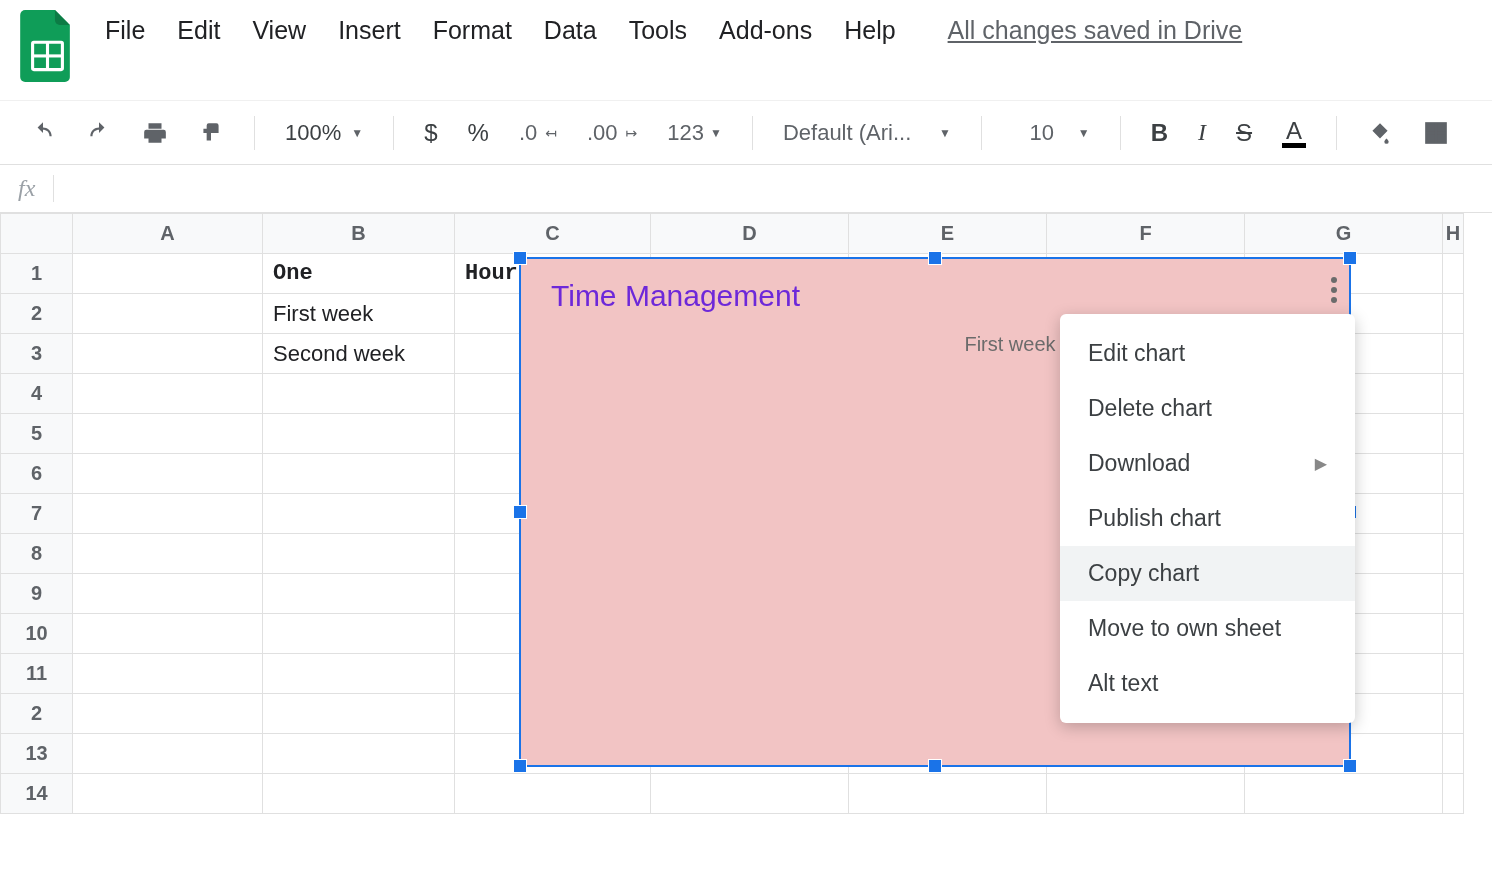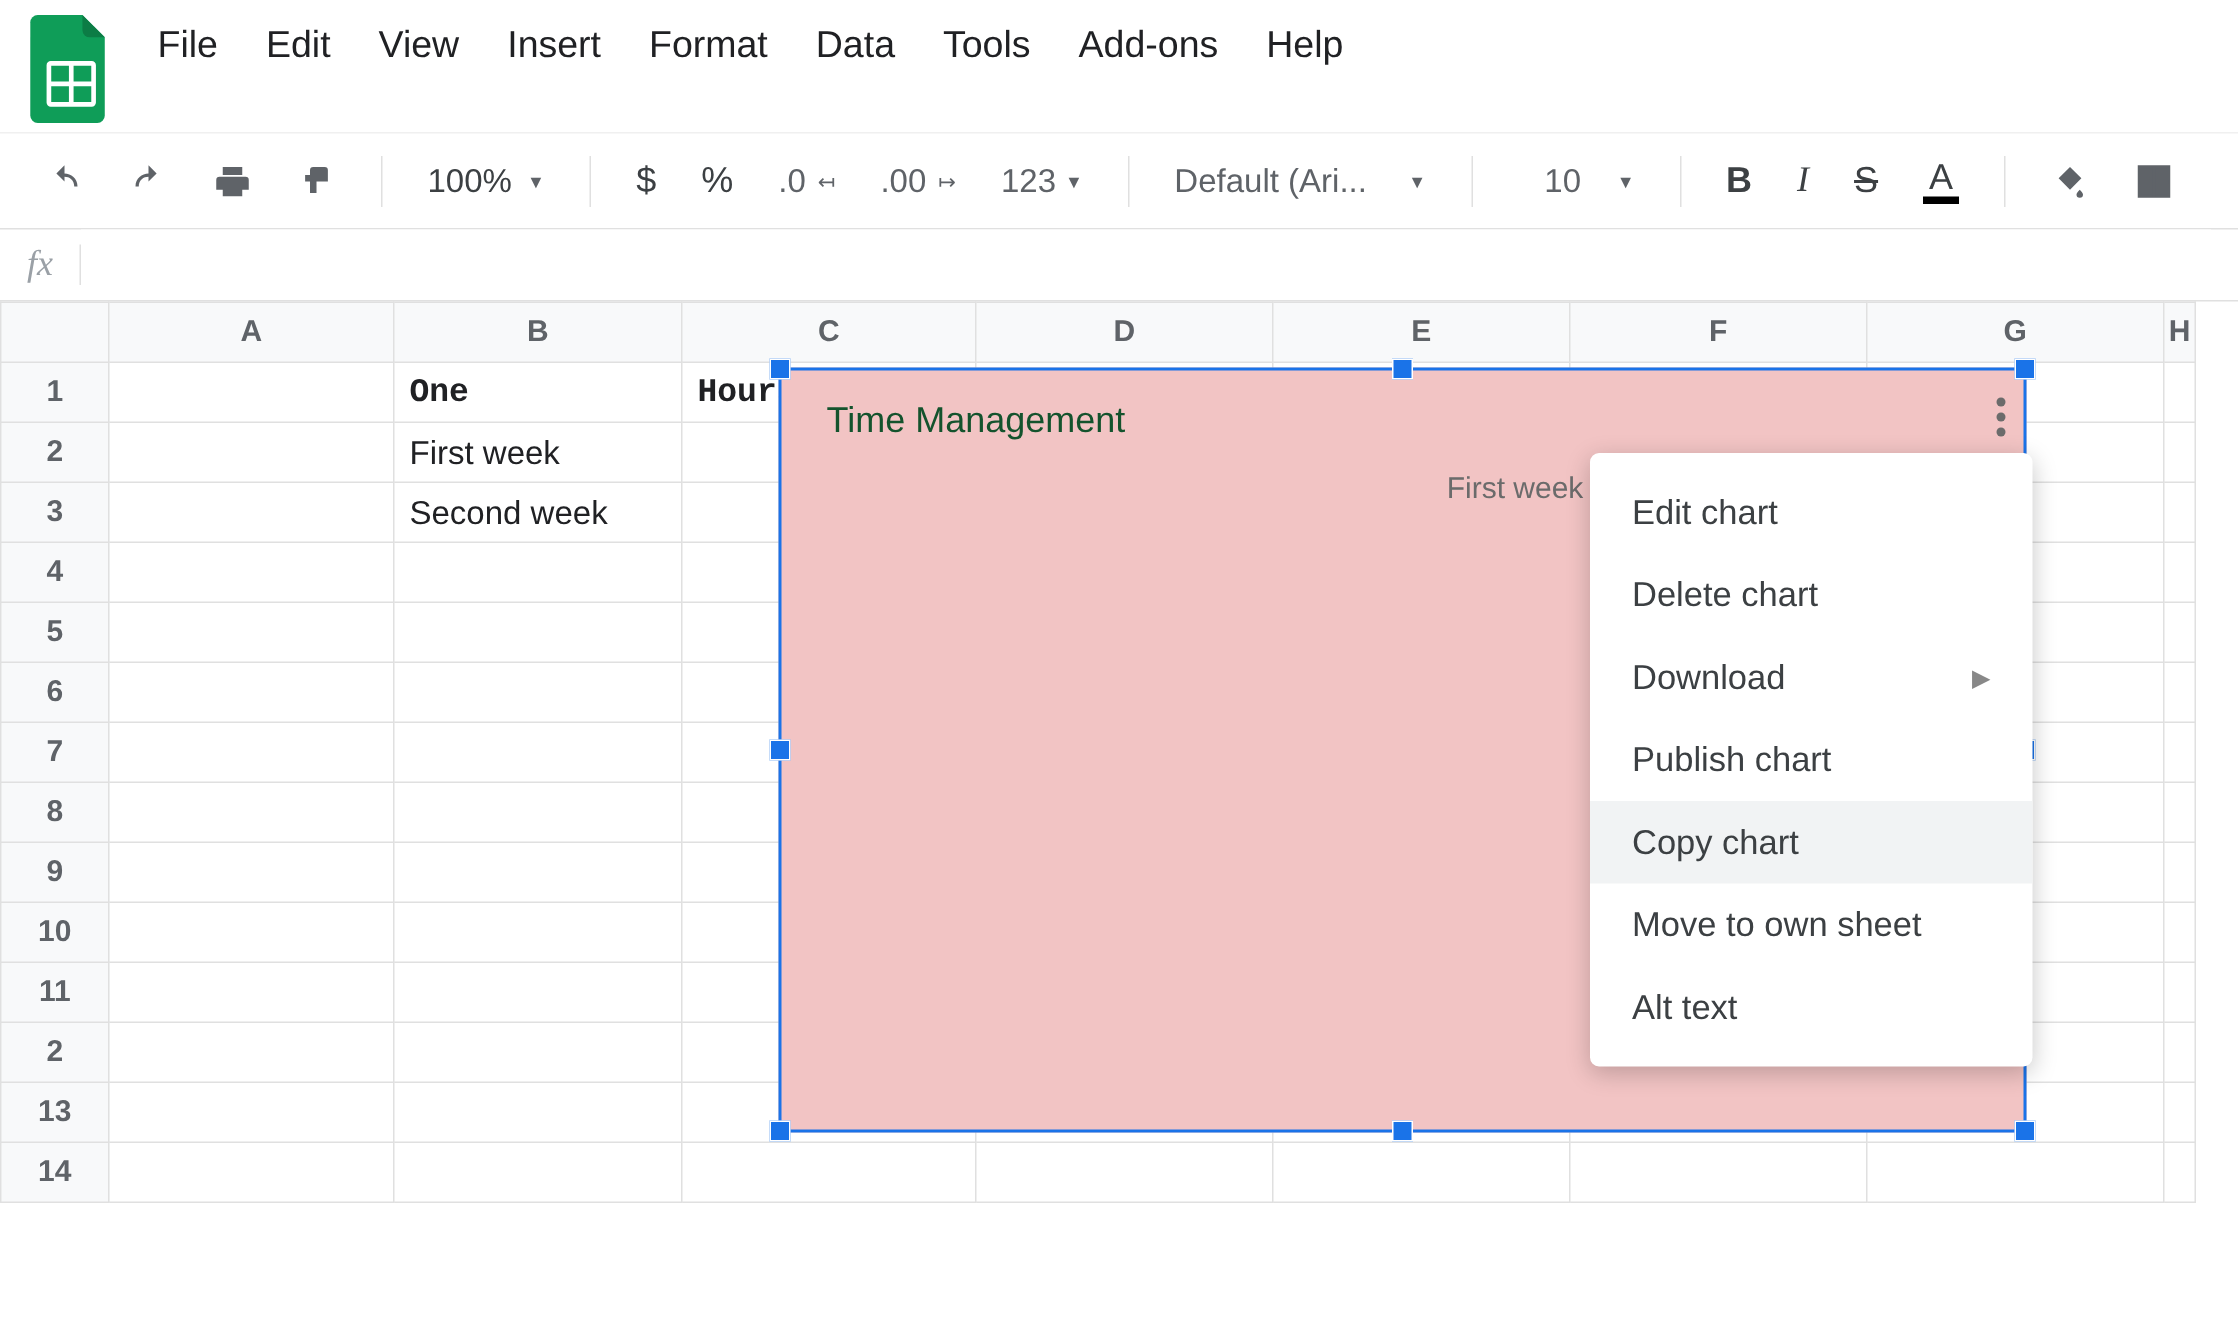--- a/index.html
+++ b/index.html
@@ -10,21 +10,21 @@
   .logo { width: 55px; height: 72px; margin-right: 30px; display:flex; align-items:center; justify-content:center; }
   .logo svg { width: 55px; height: 72px; }
   .title-area { flex: 1; }
   .doc-title { font-size: 32px; color: #3c4043; font-weight: 400; padding: 4px 0 8px 0; display:flex; align-items:center; gap:18px;}
   .star-icon, .drive-icon { color:#c0c0c0; }
   .menu-bar { display: flex; gap: 32px; font-size: 25px; color: #202124; padding-top: 6px; align-items:center;}
   .menu-item { cursor: pointer; }
   .save-status { color:#5f6368; text-decoration: underline; margin-left: 20px; }
 
   
-  .toolbar { display:flex; align-items:center; gap: 18px; padding: 12px 24px; border-bottom: 1px solid #e0e0e0; border-top: 1px solid #f0f0f0; margin-top:6px; font-size: 22px; color:#5f6368; }
+  .toolbar { display:flex; align-items:center; gap: 18px; padding: 12px 24px; border-bottom: 1px solid #e0e0e0; border-top: 1px solid #f0f0f0; margin-top:18px; font-size: 22px; color:#5f6368; }
   .toolbar .sep { width:1px; height:34px; background:#e0e0e0; margin:0 6px;}
   .tb-item { display:flex; align-items:center; gap:6px; cursor:pointer; padding:4px 6px;}
   .tb-item svg { width:26px; height:26px; fill:#5f6368;}
   .zoom-box { font-size:22px; color:#3c4043; display:flex; align-items:center; gap:10px;}
   .font-name { width:150px; overflow:hidden; white-space:nowrap; text-overflow:ellipsis;}
   .font-size { width:60px; text-align:center;}
   .tb-letter { font-size:24px; font-weight:400; color:#3c4043;}
   .underline-bar { height:5px; width:24px; background:#000; margin-top:-2px;}
 
   
@@ -44,21 +44,21 @@
   td.cell.right { text-align:right; }
   col.cA { width:72px;} col.cB{width:190px;} col.cC{width:192px;} col.cD{width:196px;}
   col.cE{width:198px;} col.cF{width:198px;} col.cG{width:198px;} col.cH{width:198px;}
 
   
   .chart-box { position:absolute; left:519px; top:44px; width:832px; height:510px; background:#f2c4c4; border:2px solid #1a73e8; }
   .sel-handle { position:absolute; width:14px; height:14px; background:#1a73e8; border:1px solid #fff;}
   .h-tl{left:-8px;top:-8px;} .h-tr{right:-8px;top:-8px;} .h-bl{left:-8px;bottom:-8px;} .h-br{right:-8px;bottom:-8px;}
   .h-tm{left:50%;top:-8px;transform:translateX(-50%);} .h-bm{left:50%;bottom:-8px;transform:translateX(-50%);}
   .h-ml{left:-8px;top:50%;transform:translateY(-50%);} .h-mr{right:-8px;top:50%;transform:translateY(-50%);}
-  .chart-title { font-size:24px; color:#14532d; padding:20px 0 10px 30px;}
+  .chart-title { font-size:30px; color:#6d28d9; padding:20px 0 10px 30px;}
   .chart-area { position:relative; margin:0 30px 10px 60px; height:380px;}
   .gridline { position:absolute; left:0; right:0; height:1px; background:#b0b0b0;}
   .y-tick { position:absolute; left:-38px; font-size:20px; color:#6b6b6b; transform:translateY(-50%);}
   .chart-kebab { position:absolute; right:12px; top:18px; cursor:pointer; display:flex; flex-direction:column; gap:4px;}
   .chart-kebab span{ width:6px; height:6px; background:#6b6b6b; border-radius:50%;}
   .x-label-row { text-align:center; font-size:20px; color:#6b6b6b; padding-top:10px; margin-left:150px;}
 
   
   .ctx-menu { position:absolute; right:-6px; top:55px; width:295px; background:#fff; border-radius:6px; box-shadow:0 4px 16px rgba(0,0,0,0.22); padding:12px 0; z-index:10;}
   .ctx-item { padding:14px 28px; font-size:23px; color:#3c4043; cursor:pointer; display:flex; align-items:center; justify-content:space-between;text-align:right;}
@@ -84,20 +84,21 @@
     <div class="menu-bar">
       <span class="menu-item">File</span>
       <span class="menu-item">Edit</span>
       <span class="menu-item">View</span>
       <span class="menu-item">Insert</span>
       <span class="menu-item">Format</span>
       <span class="menu-item">Data</span>
       <span class="menu-item">Tools</span>
       <span class="menu-item">Add-ons</span>
       <span class="menu-item">Help</span>
+      <span class="save-status">All changes saved in Drive</span>
     </div>
   </div>
 </div>
 
 <div class="toolbar">
   <div class="tb-item">
       <svg viewBox="0 0 24 24">
         <path d="M12 5V2L7 7l5 5V9c3 0 6 2 6 6h2c0-5-4-8-8-8z"></path>
       </svg>
     </div>

